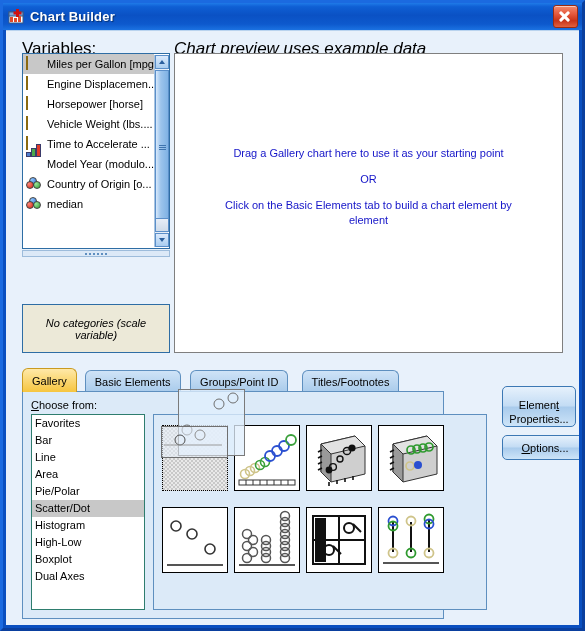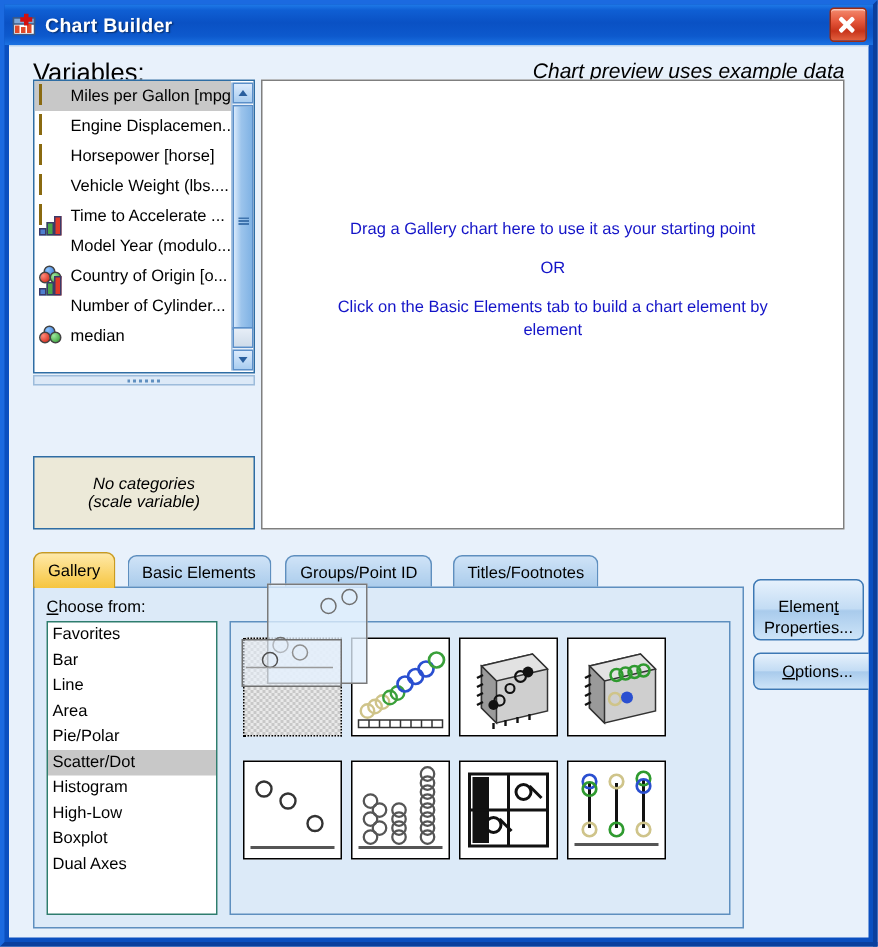--- a/index.html
+++ b/index.html
@@ -136,27 +136,27 @@
   .splitter:after{
     content:"";position:absolute;left:62px;top:2px;width:22px;height:2px;
     background:repeating-linear-gradient(to right,#5f8fc0 0 2px,transparent 2px 4px);
   }
 
   
   .cat-box{
     position:absolute;left:16px;top:273px;width:148px;height:49px;
     background:#ece9d8;border:1px solid #2e6da4;box-sizing:border-box;
     display:flex;align-items:center;justify-content:center;text-align:center;
-    font-style:italic;font-size:11px;color:#000;padding:0 24px;
+    font-style:italic;font-size:11px;color:#000;padding:0 8px;
   }
 
   
   .prev-label{
-    position:absolute;left:168px;top:8px;right:16px;text-align:right;
-    font-style:italic;font-size:14px;
+    position:absolute;left:168px;top:8px;right:16px;text-align:left;
+    font-style:italic;font-size:17px;
   }
   .prev-box{
     position:absolute;left:168px;top:22px;right:16px;height:300px;
     background:#fff;border:1px solid #7f7f7f;box-sizing:border-box;
     overflow:hidden;
   }
   .prev-msg{
     position:absolute;left:0;right:0;top:92px;text-align:center;
     color:#1414c8;font-size:11px;line-height:15px;padding:0 30px;
   }
@@ -173,21 +173,21 @@
     padding:0 9px;box-sizing:border-box;cursor:pointer;font-size:11px;
   }
   .tab.active{
     top:0;height:24px;
     background:linear-gradient(to bottom,#ffe9a8,#f6c53f);
     border-color:#c99b21;z-index:3;justify-content:center;
   }
 
   
   .panel{
-    position:absolute;left:16px;top:360px;width:474px;height:228px;
+    position:absolute;left:16px;top:360px;width:422px;height:228px;
     background:#dceaf8;border:1px solid #5e8fbf;box-sizing:border-box;
   }
   .choose-lbl{position:absolute;left:8px;top:7px;font-size:11px;}
   .choose-box{
     position:absolute;left:8px;top:22px;width:114px;height:196px;
     background:#fff;border:1px solid #2e7d6e;box-sizing:border-box;overflow:hidden;
   }
   .choose-row{height:17px;line-height:17px;padding-left:3px;font-size:11px;white-space:nowrap;cursor:pointer;}
   .choose-row.sel{background:#c8c8c8;}
   .thumbs{
@@ -275,24 +275,20 @@
             <span class="var-ico"><span class="ico-scale"></span></span>
             <span class="var-name">Time to Accelerate ...</span>
           </div>
           <div class="var-row">
             <span class="var-ico"><span class="ico-ordinal"><i></i><i></i><i></i></span></span>
             <span class="var-name">Model Year (modulo...</span>
           </div>
           <div class="var-row">
             <span class="var-ico"><span class="ico-nominal"><i></i><i></i><i></i></span></span>
             <span class="var-name">Country of Origin [o...</span>
-          </div>
-          <div class="var-row">
-            <span class="var-ico"><span class="ico-ordinal"><i></i><i></i><i></i></span></span>
-            <span class="var-name">Number of Cylinder...</span>
           </div>
           <div class="var-row">
             <span class="var-ico"><span class="ico-nominal"><i></i><i></i><i></i></span></span>
             <span class="var-name">median</span>
           </div>
         </div>
       <div class="vscroll">
         <div class="sb-btn up">
             <span class="arw"></span>
           </div>

